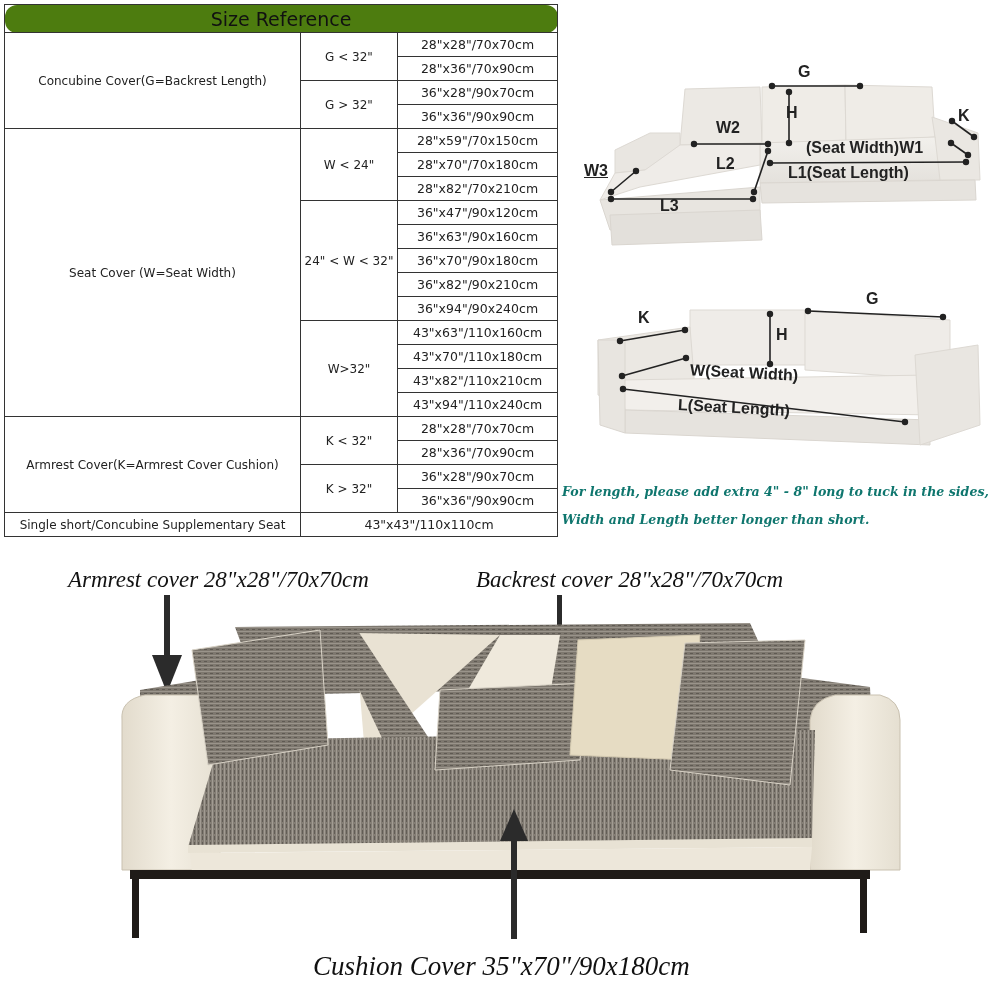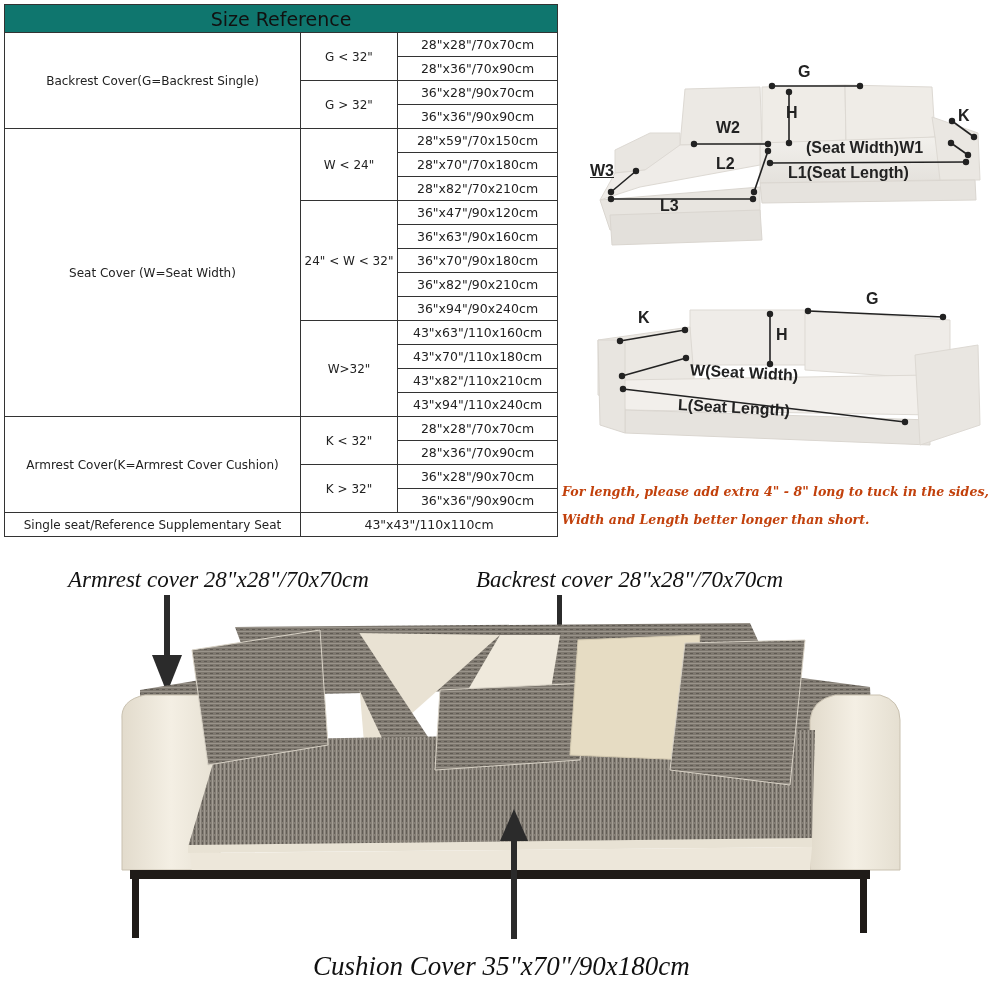--- a/index.html
+++ b/index.html
@@ -10,33 +10,33 @@
   .size-table {
     position: absolute; left: 4px; top: 4px; width: 553px;
     border-collapse: collapse; table-layout: fixed;
     font-size: 12px; color: #222;
   }
   .size-table td, .size-table th {
     border: 1px solid #333; text-align: center; vertical-align: middle;
     height: 24px; padding: 0 2px; white-space: nowrap; overflow: hidden;
   }
   .size-table th.title {
-    background: #0f766e; font-size: 19px; font-weight: normal; height: 28px; color: #111;
+    background: #4d7c0f; font-size: 19px; font-weight: normal; height: 28px; color: #111; border-radius: 12px;
   }
   .size-table td.cat { font-size: 12px; }
   .size-table td.cond { font-size: 12px; }
   .size-table td.size { font-size: 12.5px; }
 
   
   .diagram { position: absolute; }
   .dim-label { position: absolute; font-family: "Liberation Sans", sans-serif; font-weight: bold; font-size: 16px; color: #222; white-space: nowrap; }
 
   .note {
     position: absolute; left: 562px; font-family: "DejaVu Serif", "Liberation Serif", serif;
-    font-style: italic; font-weight: bold; font-size: 12.6px; color: #c2410c; white-space: nowrap;
+    font-style: italic; font-weight: bold; font-size: 12.6px; color: #0f766e; white-space: nowrap;
   }
 
   
   .photo-label {
     position: absolute; font-family: "Liberation Serif", "DejaVu Serif", serif;
     font-style: italic; font-size: 23px; color: #111; white-space: nowrap;
   }
   .photo-label.big { font-size: 27px; }
 </style>
 </head>
@@ -47,21 +47,21 @@
       <col style="width:296px">
       <col style="width:97px">
       <col style="width:160px">
     </colgroup>
   <tbody>
       <tr>
         <th class="title" colspan="3">Size Reference</th>
       </tr>
 
   <tr>
-    <td class="cat" rowspan="4">Backrest Cover(G=Backrest Single)</td>
+    <td class="cat" rowspan="4">Concubine Cover(G=Backrest Length)</td>
     <td class="cond" rowspan="2">G &lt; 32"</td>
     <td class="size">28"x28"/70x70cm</td>
   </tr>
   <tr>
         <td class="size">28"x36"/70x90cm</td>
       </tr>
   <tr>
     <td class="cond" rowspan="2">G &gt; 32"</td>
     <td class="size">36"x28"/90x70cm</td>
   </tr>
@@ -120,21 +120,21 @@
       </tr>
   <tr>
     <td class="cond" rowspan="2">K &gt; 32"</td>
     <td class="size">36"x28"/90x70cm</td>
   </tr>
   <tr>
         <td class="size">36"x36"/90x90cm</td>
       </tr>
 
   <tr>
-    <td class="cat">Single seat/Reference Supplementary Seat</td>
+    <td class="cat">Single short/Concubine Supplementary Seat</td>
     <td class="size" colspan="2">43"x43"/110x110cm</td>
   </tr>
 </tbody>
   </table>
 
 <div class="diagram" style="left:580px; top:55px; width:420px; height:200px;">
   <svg width="420" height="200" viewBox="0 0 420 200">
     <defs>
       <linearGradient id="sw" x1="0" y1="0" x2="0" y2="1">
         <stop offset="0" stop-color="#f2f0ec"></stop>
@@ -187,21 +187,21 @@
         <circle cx="173" cy="144" r="2.4"></circle>
     </g>
   </svg>
   <span class="dim-label" style="left:218px; top:8px;">G</span>
   <span class="dim-label" style="left:206px; top:49px;">H</span>
   <span class="dim-label" style="left:378px; top:52px;">K</span>
   <span class="dim-label" style="left:126px; top:64px;margin-left:10px;">W2</span>
   <span class="dim-label" style="left:226px; top:84px;">(Seat Width)W1</span>
   <span class="dim-label" style="left:136px; top:100px;">L2</span>
   <span class="dim-label" style="left:208px; top:109px;">L1(Seat Length)</span>
-  <span class="dim-label" style="left:10px; top:107px;text-decoration:underline;">W3</span>
+  <span class="dim-label" style="left:4px; top:107px;text-decoration:underline;">W3</span>
   <span class="dim-label" style="left:80px; top:142px;">L3</span>
 </div>
 
 <div class="diagram" style="left:590px; top:285px; width:410px; height:165px;">
   <svg width="410" height="165" viewBox="0 0 410 165">
     <path d="M100 25 L215 25 L220 80 L100 80 Z" fill="#efece8" stroke="#ddd9d3"></path>
     <path d="M215 25 L360 35 L360 95 L215 85 Z" fill="#efece8" stroke="#ddd9d3"></path>
     <path d="M8 55 L100 42 L105 105 L35 118 L8 110 Z" fill="#ebe8e3" stroke="#ddd9d3"></path>
     <path d="M30 95 L340 90 L345 130 L35 125 Z" fill="#f2efeb" stroke="#ddd9d3"></path>
     <path d="M35 125 L340 135 L340 160 L35 148 Z" fill="#e6e3de" stroke="#dad6d0"></path>

